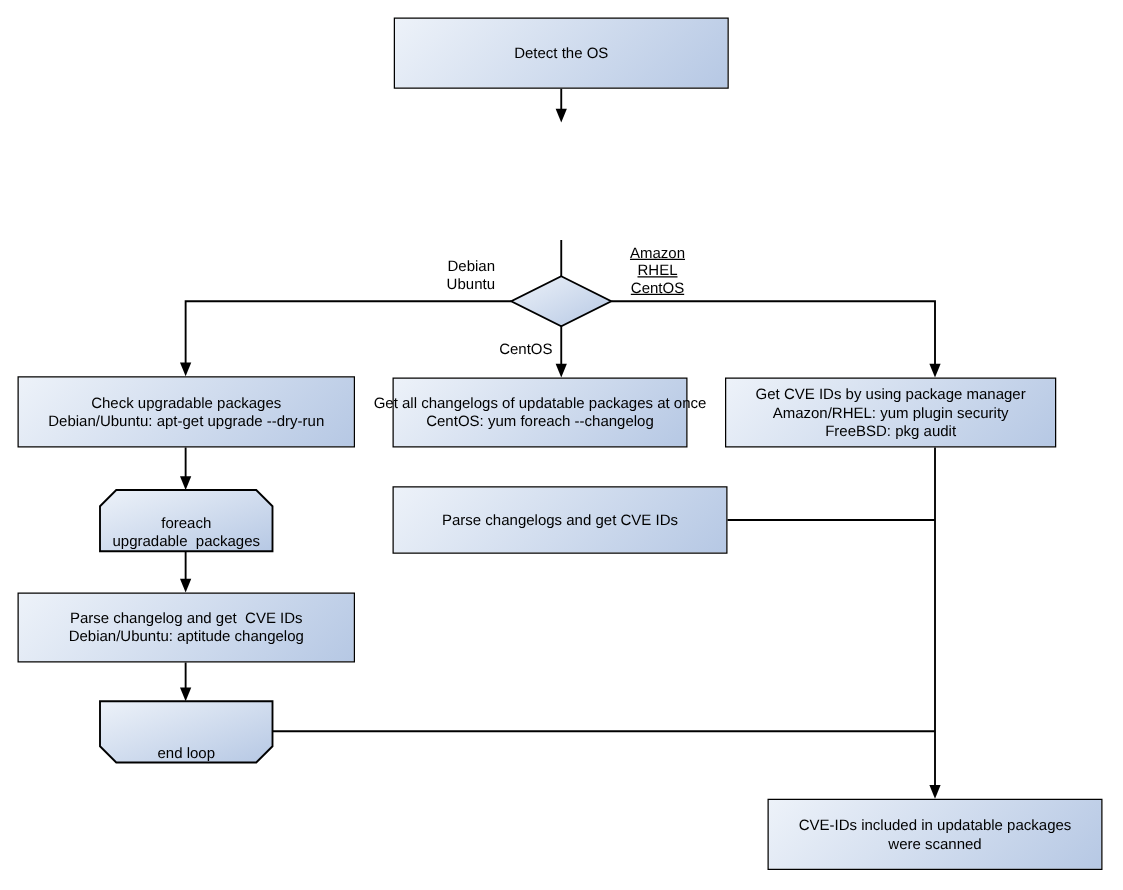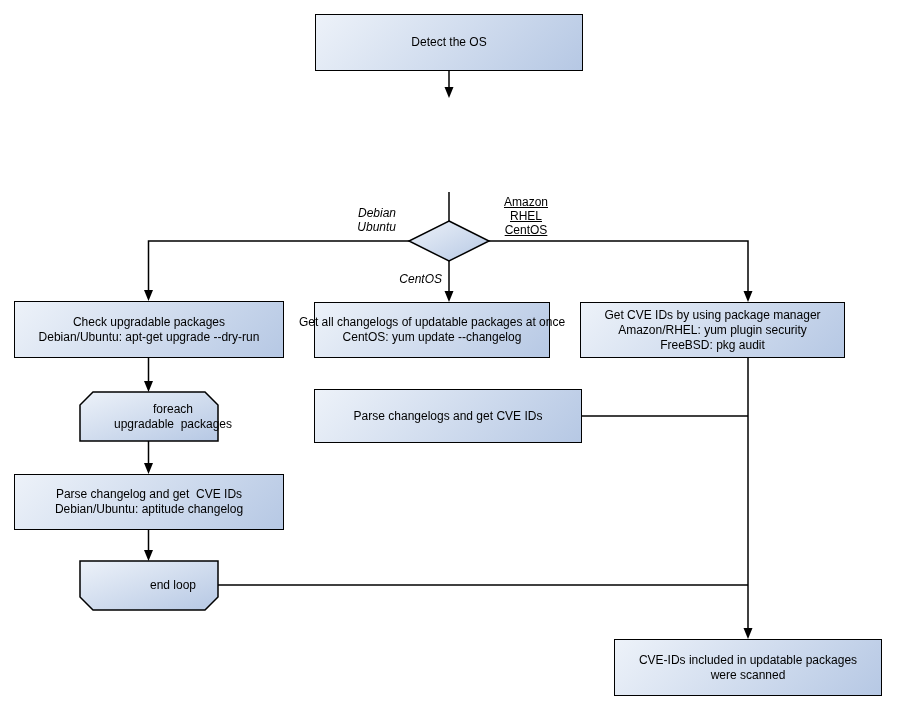--- a/index.html
+++ b/index.html
@@ -26,38 +26,37 @@
     background: linear-gradient(135deg, var(--node-fill-light, #edf2f9) 0%, var(--node-fill-dark, #b6c8e4) 100%);
     display: flex;
     flex-direction: column;
     justify-content: center;
     align-items: center;
   }
   .ghost {
     position: absolute;
     display: flex;
     flex-direction: column;
-    justify-content: center;
+    justify-content: flex-end;
     align-items: center;
-    padding-left: 24px;
   }
   .ln {
     font-size: 12px;
     line-height: 15px;
     white-space: pre;
     text-align: center;
   }
   .edge-label {
     position: absolute;
     font-size: 12px;
     line-height: 14px;
   }
   .edge-label .ln { line-height: 14px; }
   .ta-right { text-align: right; }
-  .ta-right .ln { text-align: right; font-style: italic; }
+  .ta-right .ln { text-align: right; }
   .ta-center { text-align: center; text-decoration: underline; }
 </style>
 </head>
 <body>
 
 <div class="canvas">
 
   <svg class="layer" width="898" height="712" viewBox="0 0 898 712">
     <defs>
       <linearGradient id="nodegrad" x1="0" y1="0" x2="1" y2="1">
@@ -106,21 +105,21 @@
     <div class="ln">Debian/Ubuntu: apt-get upgrade --dry-run</div>
   </div>
 
   <div class="node" style="left:14px; top:474px; width:270px; height:56px">
     <div class="ln">Parse changelog and get  CVE IDs</div>
     <div class="ln">Debian/Ubuntu: aptitude changelog</div>
   </div>
 
   <div class="node" style="left:314px; top:302px; width:236px; height:56px">
     <div class="ln">Get all changelogs of updatable packages at once</div>
-    <div class="ln">CentOS: yum update --changelog</div>
+    <div class="ln">CentOS: yum foreach --changelog</div>
   </div>
 
   <div class="node" style="left:314px; top:389px; width:268px; height:54px">
     <div class="ln">Parse changelogs and get CVE IDs</div>
   </div>
 
   <div class="node" style="left:580px; top:302px; width:265px; height:56px">
     <div class="ln">Get CVE IDs by using package manager</div>
     <div class="ln">Amazon/RHEL: yum plugin security</div>
     <div class="ln">FreeBSD: pkg audit</div>

